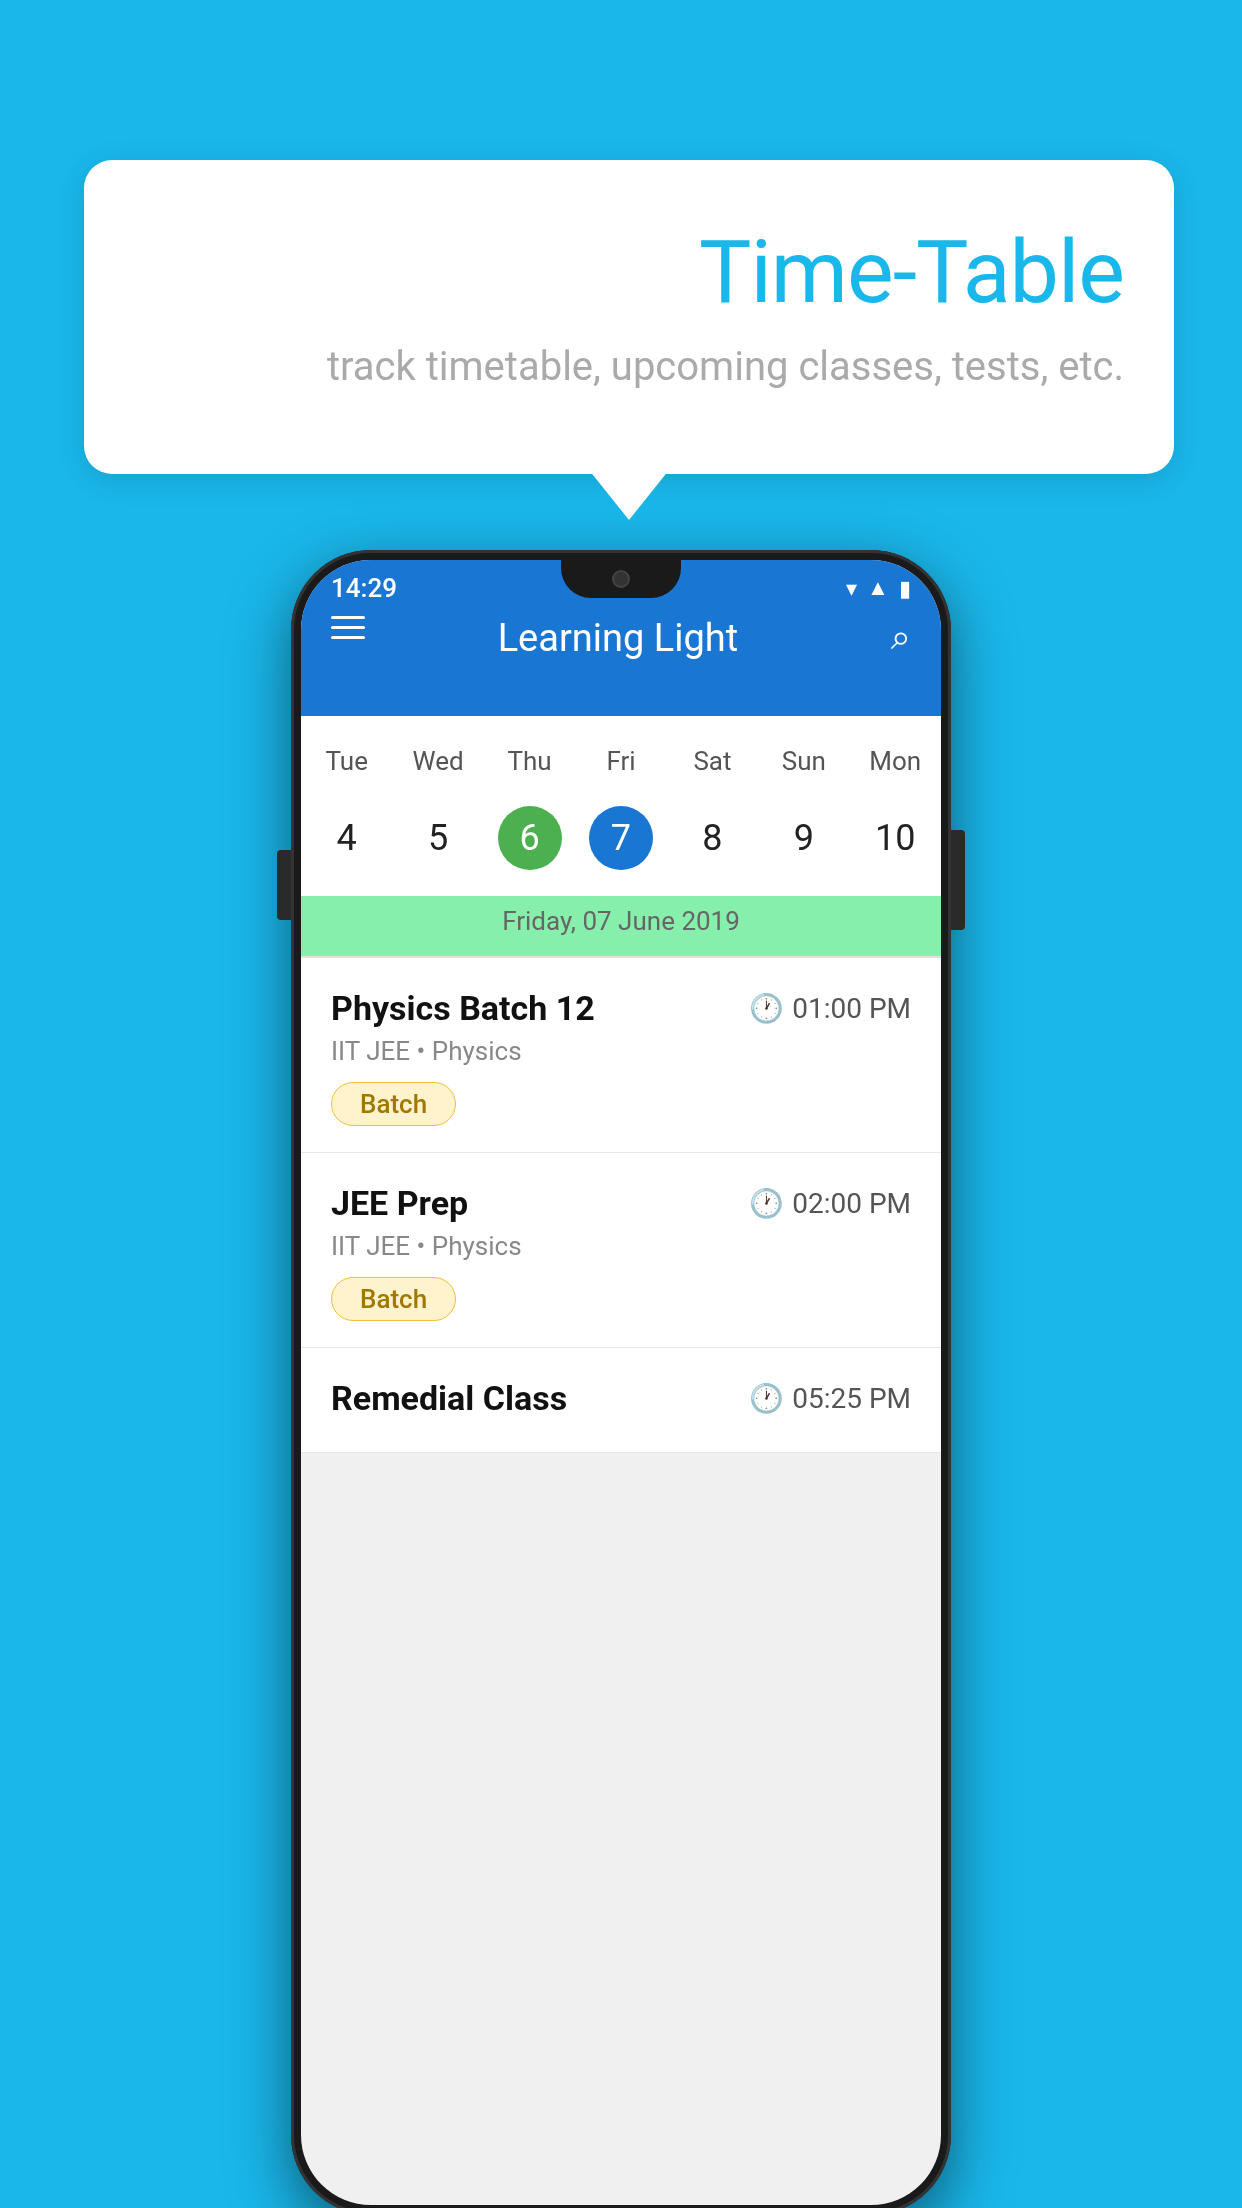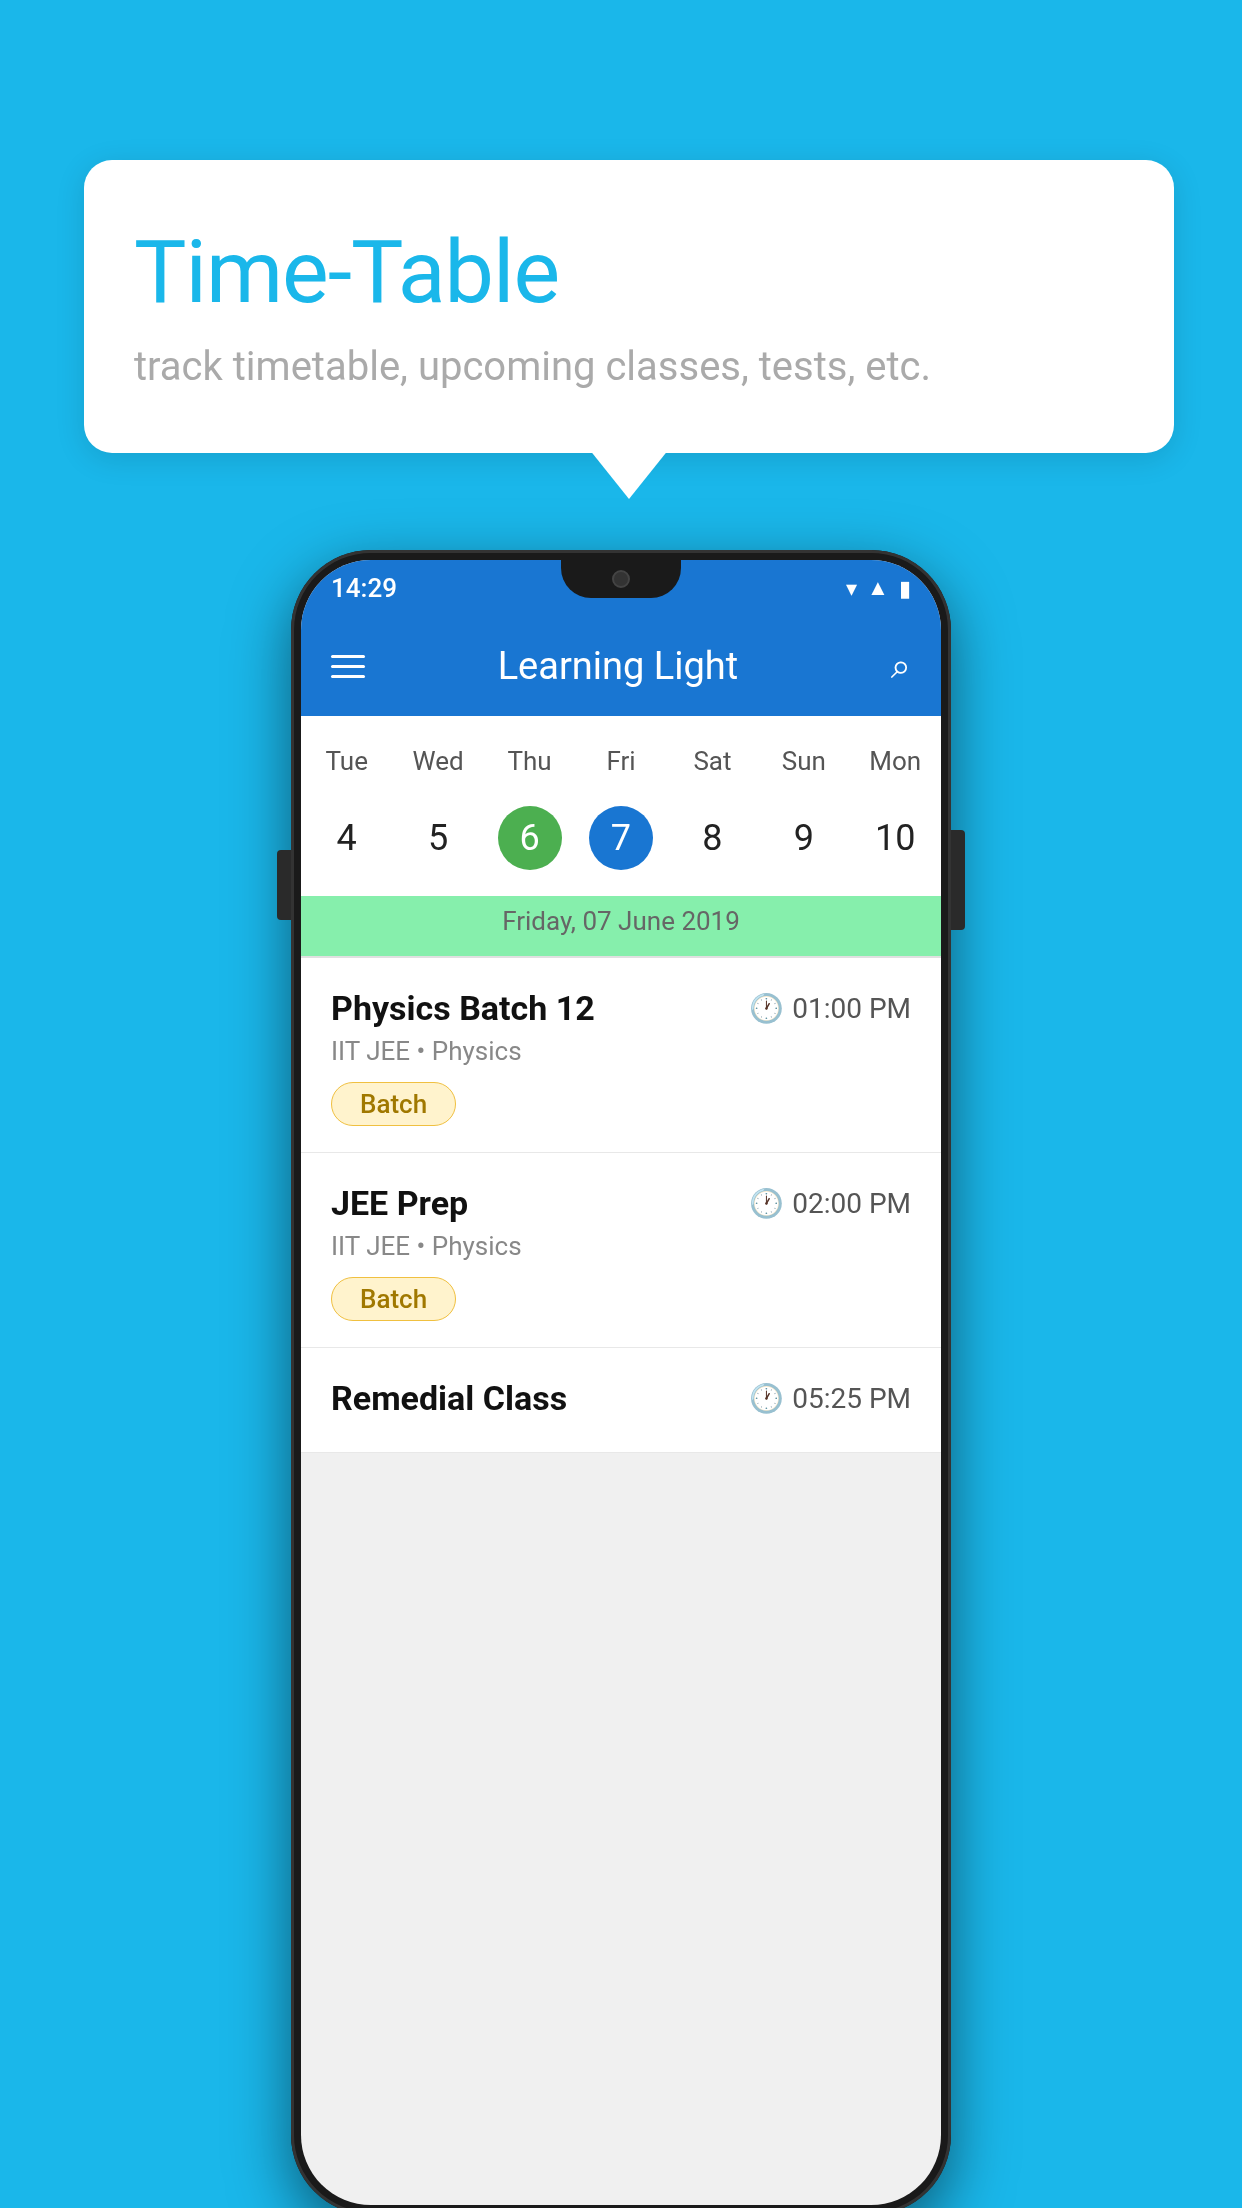--- a/index.html
+++ b/index.html
@@ -15,22 +15,22 @@
     }
 
     
     .tooltip-card {
       position: absolute;
       top: 160px;
       left: 84px;
       right: 68px;
       background: #ffffff;
       border-radius: 28px;
-      padding: 60px 50px 63px 50px;
-      text-align: left;
+      padding: 60px 50px 84px 50px;
+      text-align: right;
       box-shadow: 0 6px 30px rgba(0,0,0,0.12);
     }
 
     .tooltip-card::after {
       content: '';
       position: absolute;
       bottom: -46px;
       left: 50%;
       transform: translateX(-50%);
       width: 0;
@@ -156,21 +156,21 @@
     .status-icon {
       color: #ffffff;
       font-size: 22px;
     }
 
     
     .app-bar {
       background: #1976d2;
       height: 100px;
       display: flex;
-      align-items: center;
+      align-items: flex-start;
       padding: 0 30px;
       gap: 24px;
     }
 
     .menu-icon {
       color: #ffffff;
       font-size: 36px;
       display: flex;
       flex-direction: column;
       gap: 7px;

